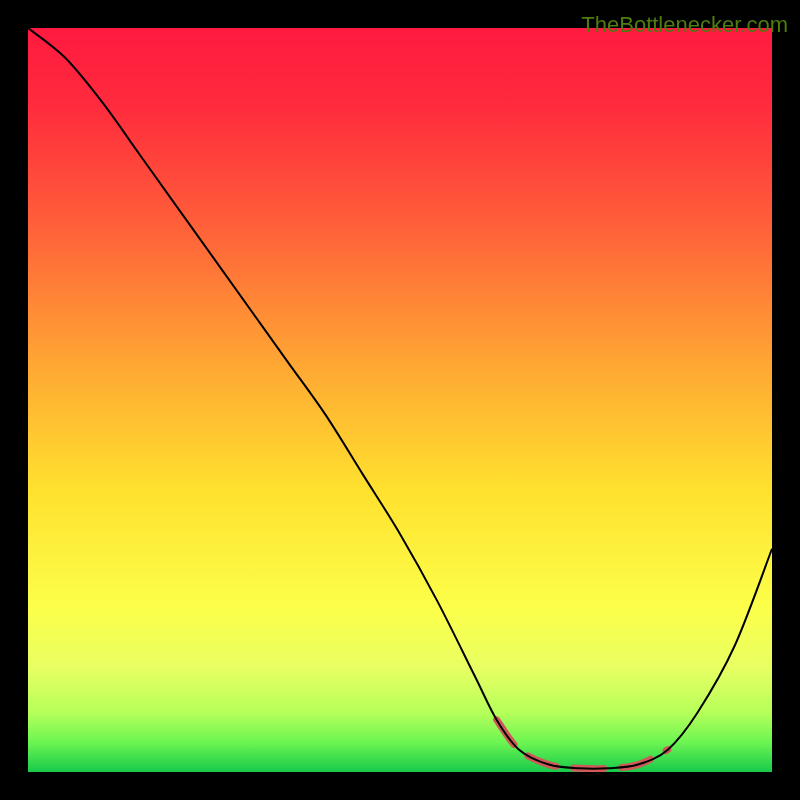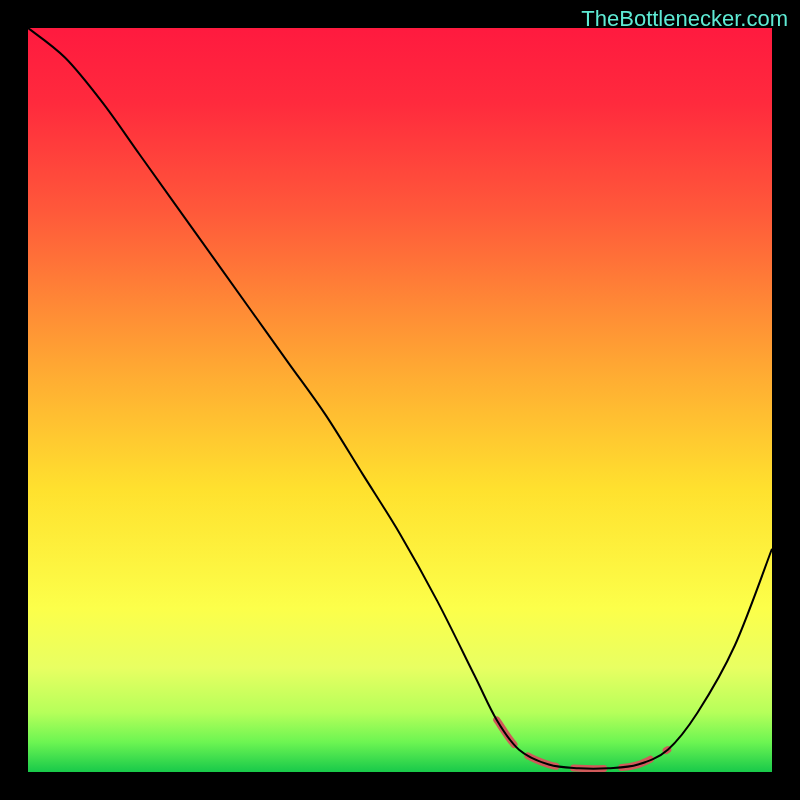--- a/index.html
+++ b/index.html
@@ -1,17 +1,17 @@
 <!DOCTYPE html>
 <html><head>
 <meta charset="utf-8">
 <style>
   * { margin: 0; padding: 0; box-sizing: border-box; }
   body { width: 800px; height: 800px; background: #000; position: relative; font-family: Arial, sans-serif; }
-  .watermark { position: absolute; top: 6px; right: 12px; color: #5eead4; font-size: 22px; font-weight: 500; z-index: 10; }
+  .watermark { position: absolute; top: 12px; right: 12px; color: #4d7c0f; font-size: 22px; font-weight: 500; z-index: 10; }
   .plot-area { position: absolute; left: 28px; top: 28px; width: 744px; height: 744px; }
   .gradient-bg { position: absolute; inset: 0; }
   .curve-svg { position: absolute; inset: 0; width: 100%; height: 100%; }
   .dash { stroke: #d05a5a; stroke-width: 7; stroke-dasharray: 30 18; stroke-linecap: round; fill: none; }
   .curve { stroke: #000; stroke-width: 2; fill: none; }
 </style>
 </head>
 <body>
 
 <div class="watermark">TheBottlenecker.com</div>

